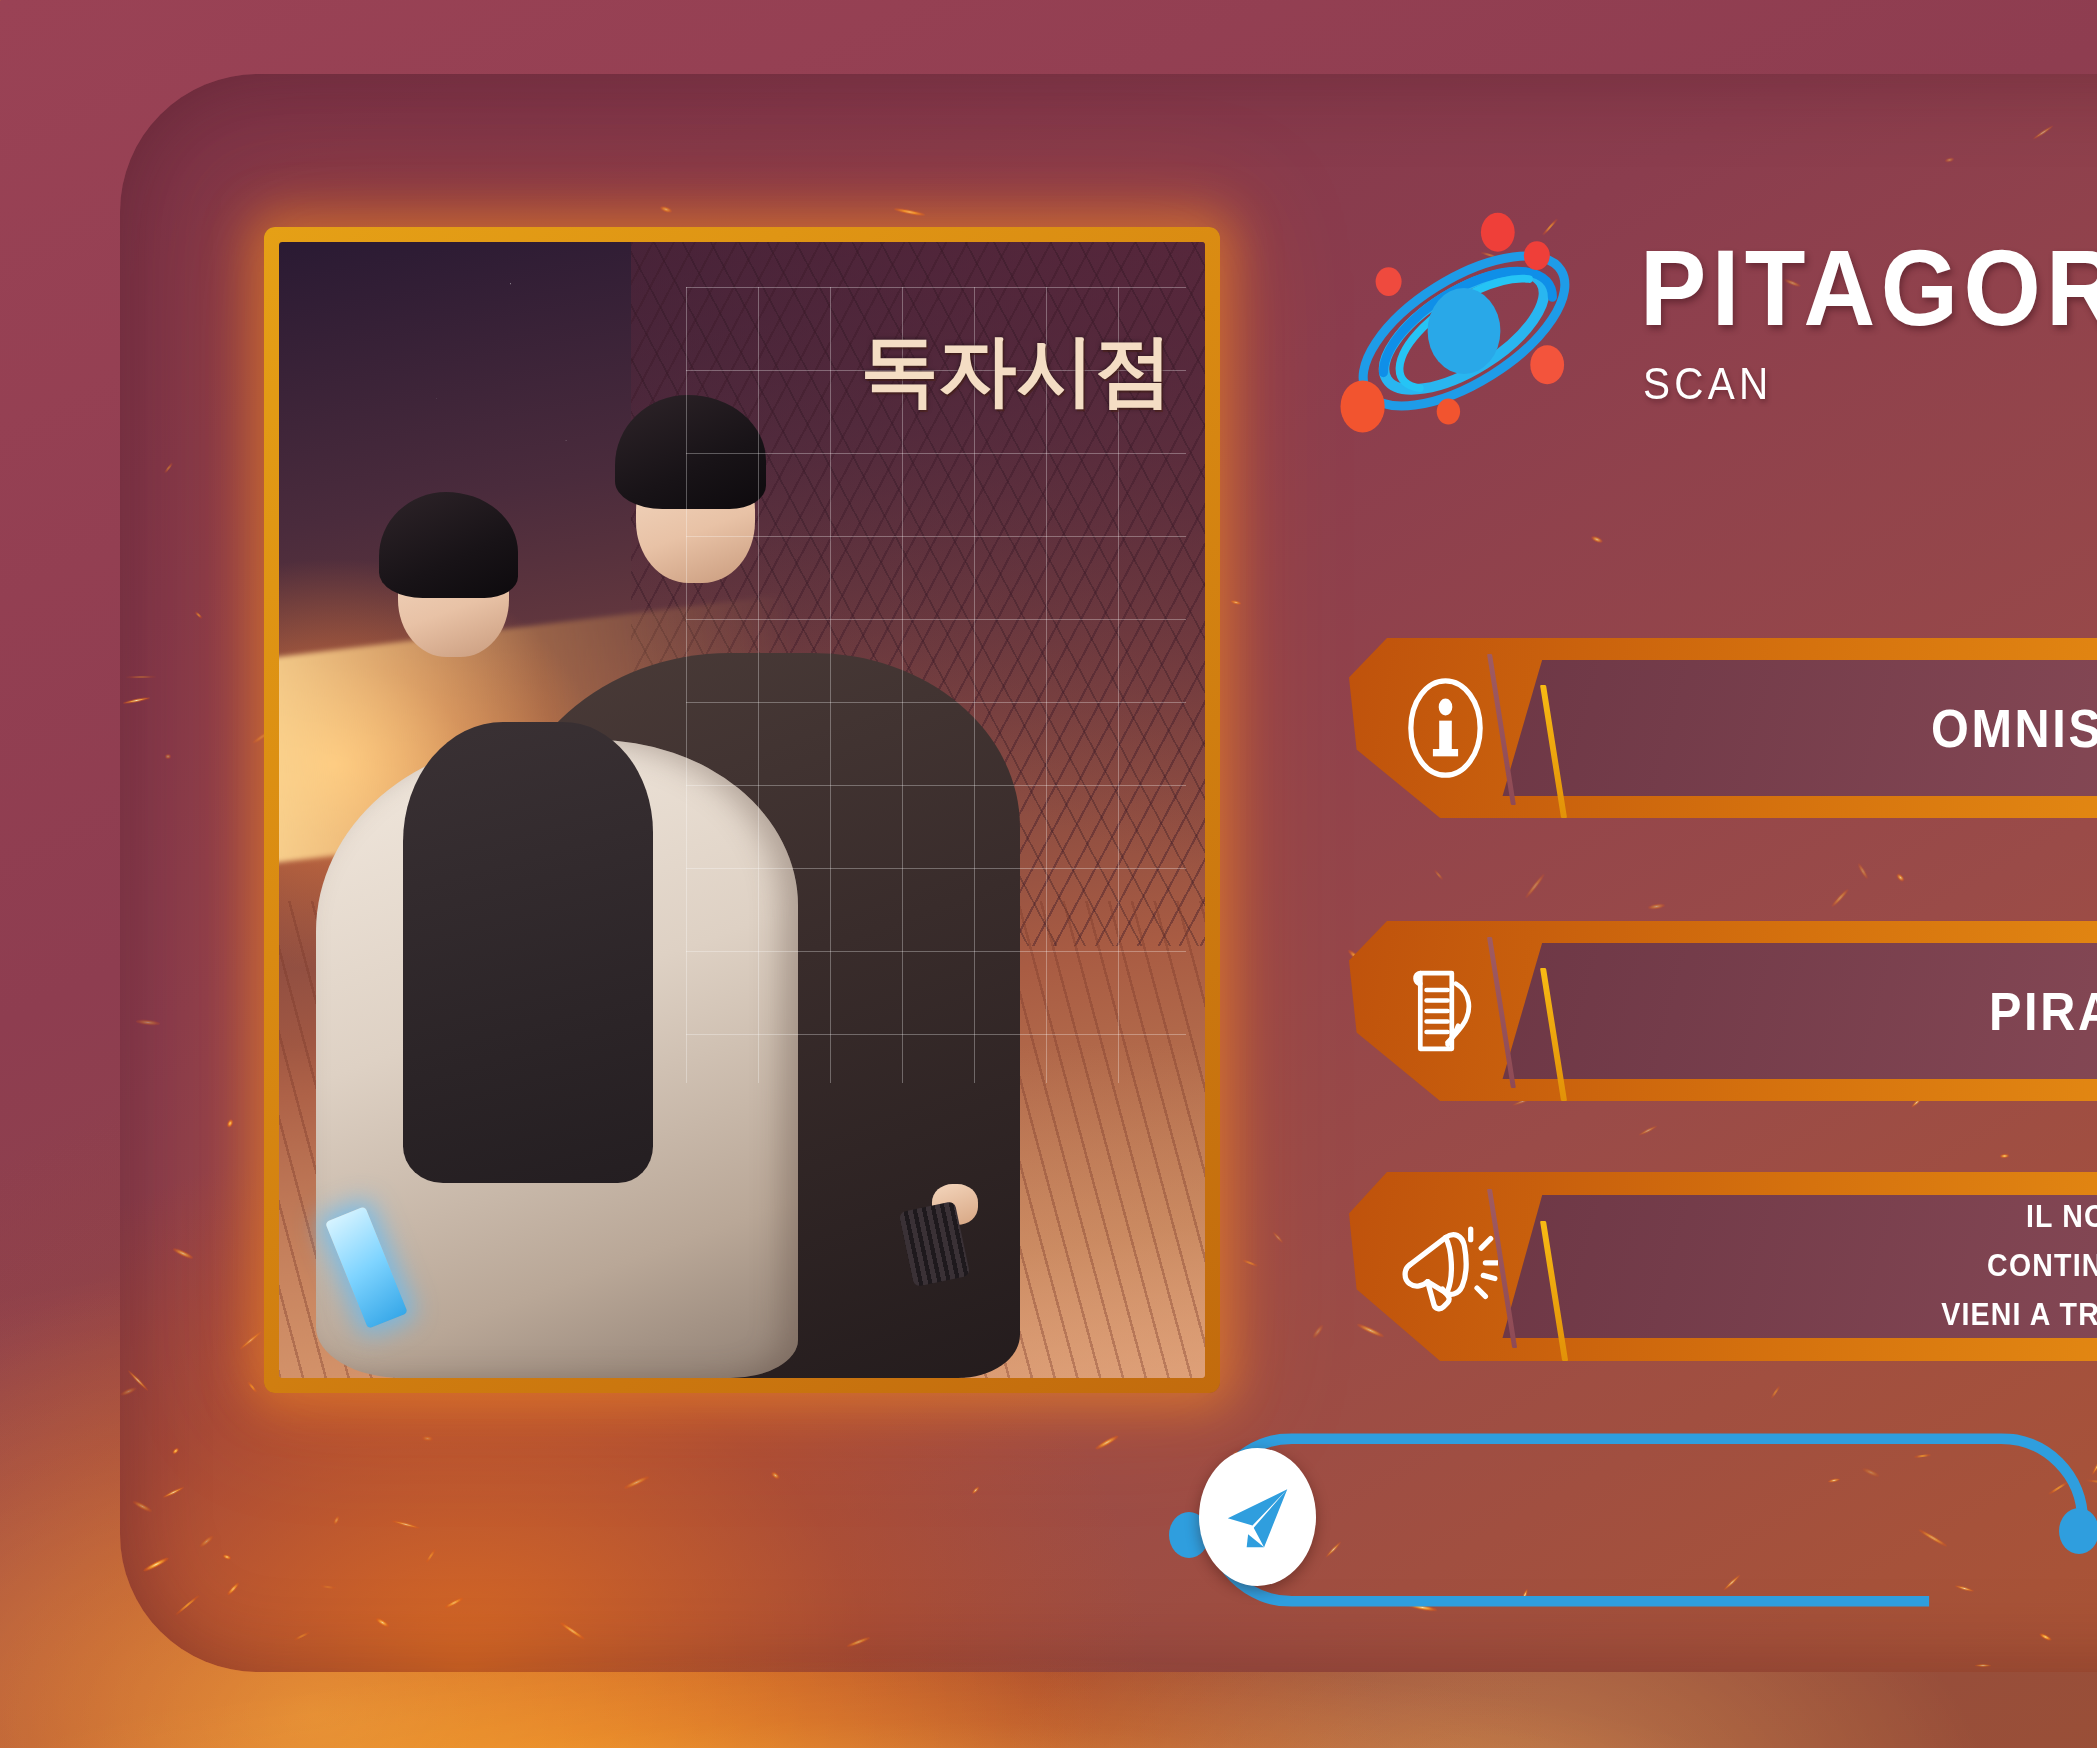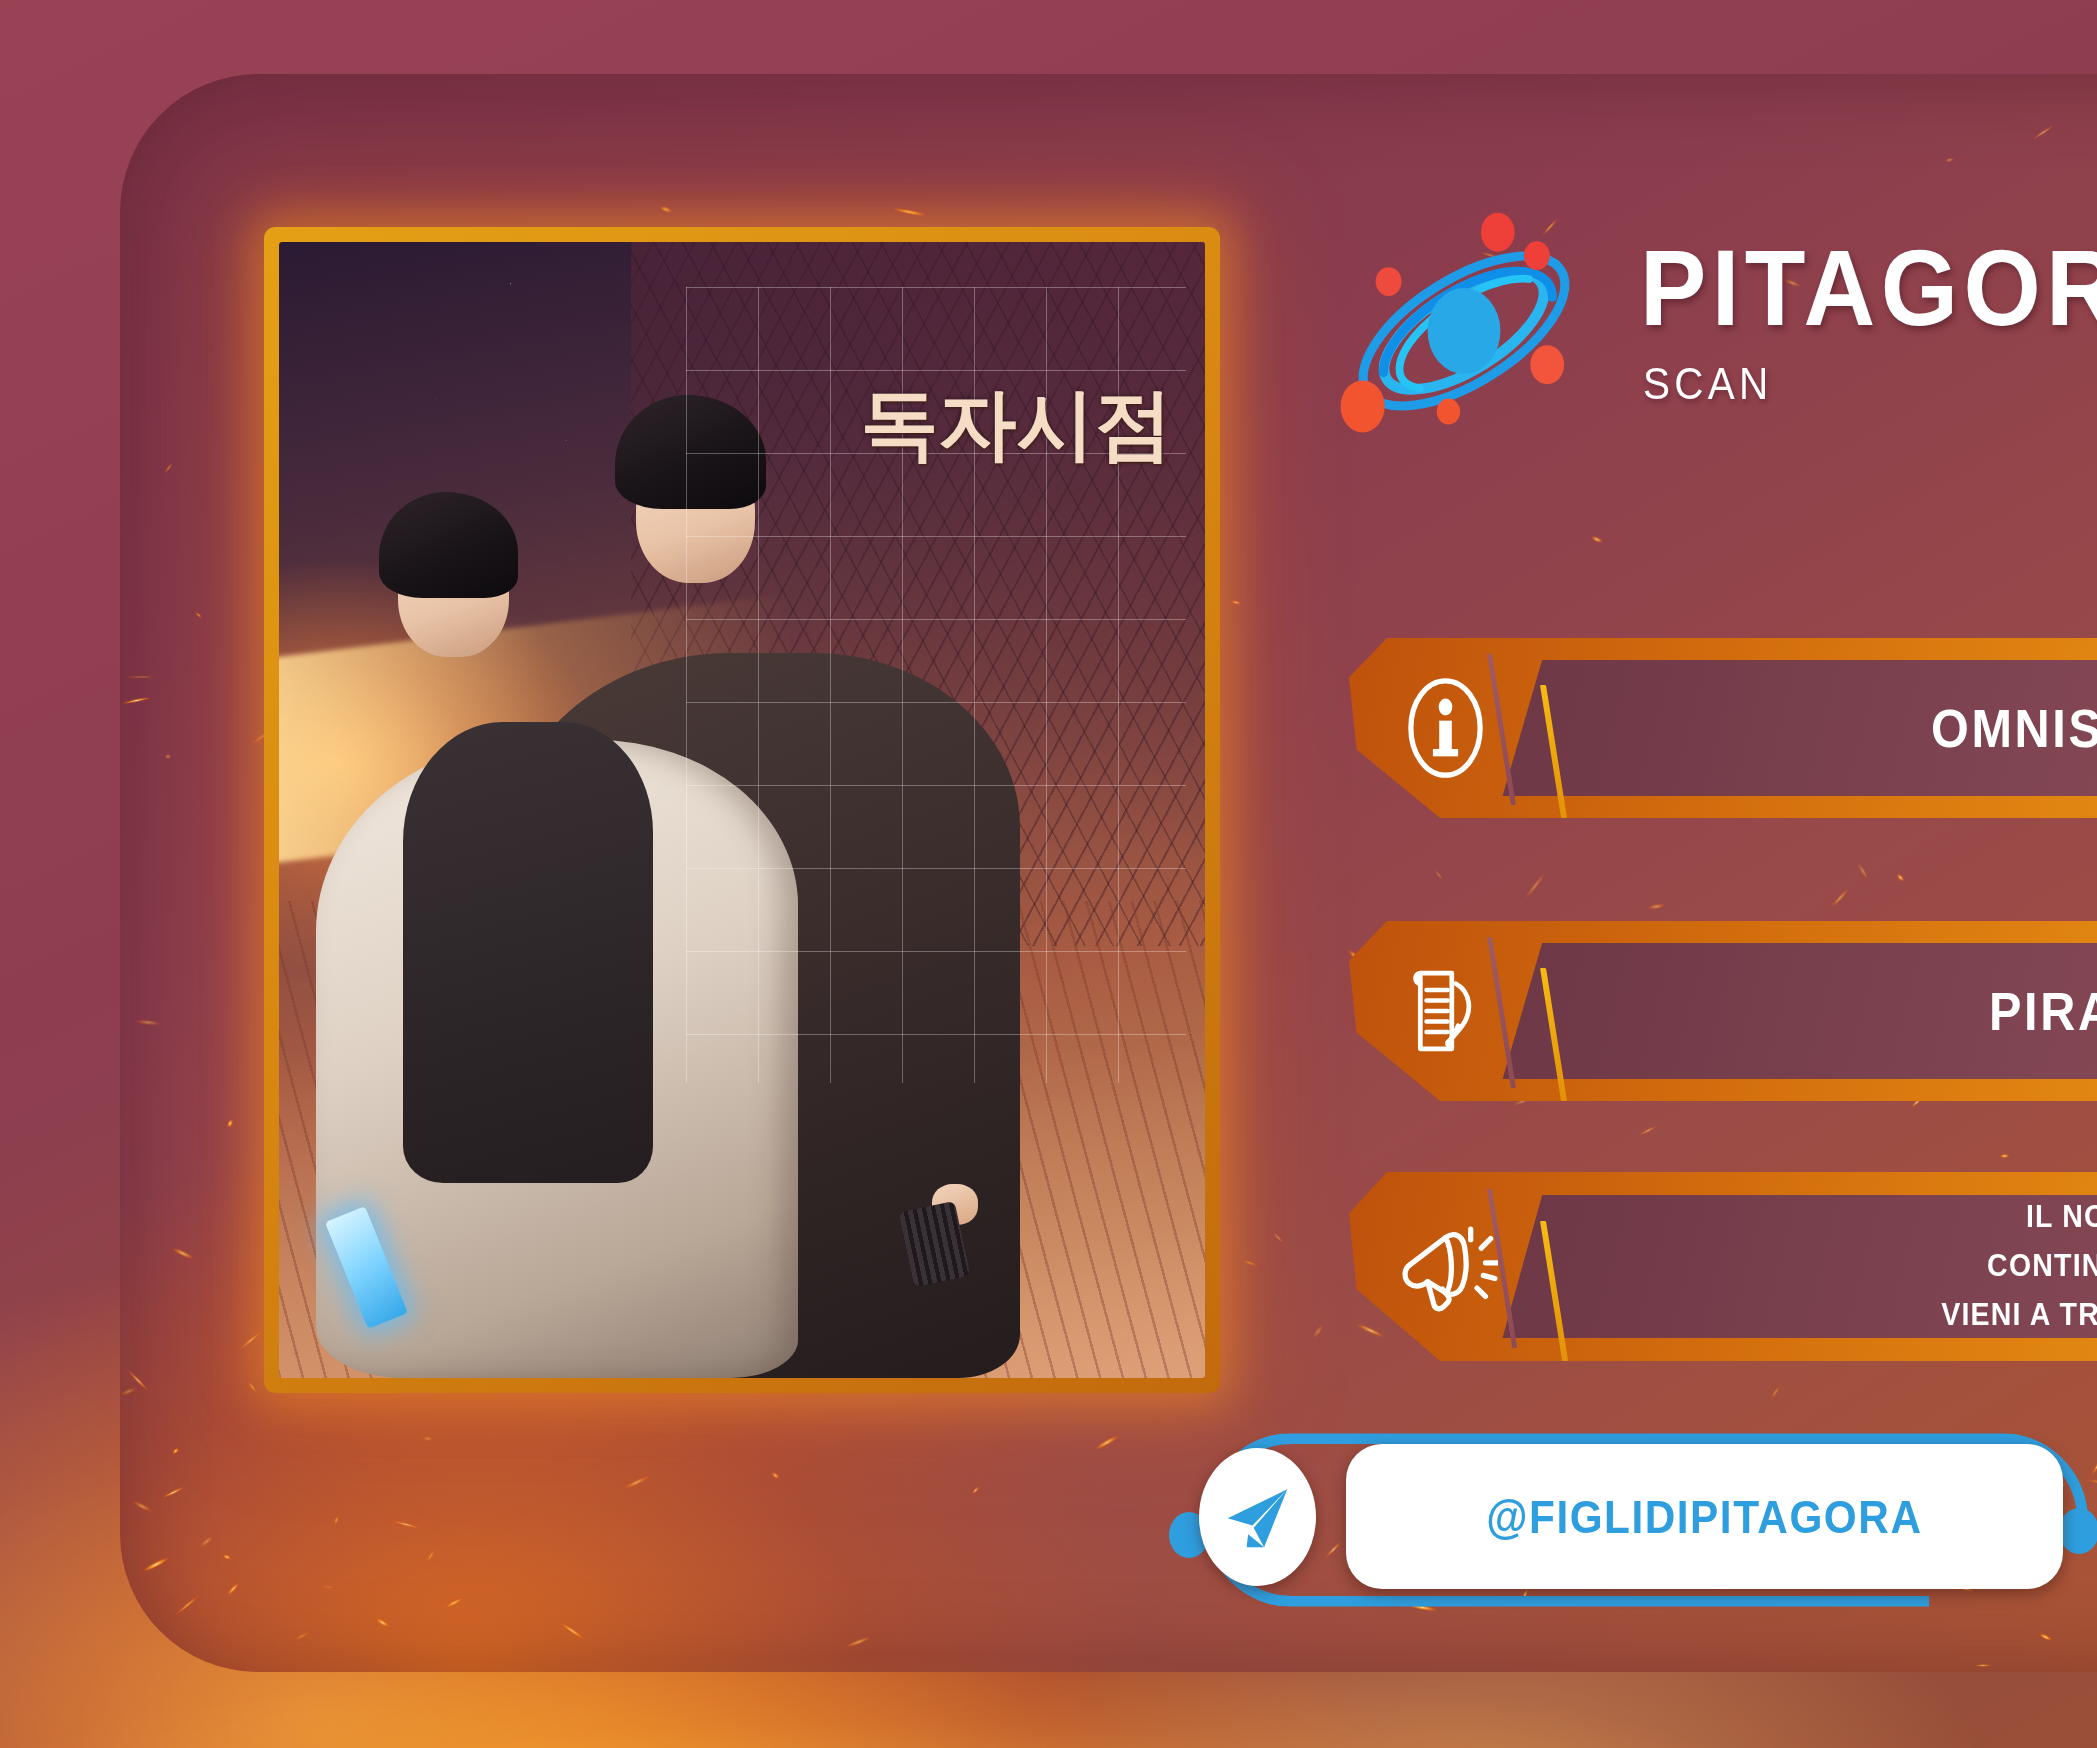--- a/index.html
+++ b/index.html
@@ -125,21 +125,21 @@
   #ko-title { position:absolute; right:3.5%; top:4%; display:flex; gap:12.6px; }
   .ko-col {
     display:flex; flex-direction:column; align-items:center;
     font-family:"Liberation Serif", serif;
     font-weight:700;
     font-size:78px; line-height:1.02;
     color:#f4ddc4;
     text-shadow:0 0 5px rgba(0,0,0,.55), 1.3px 2.1px 0 rgba(90,40,20,.45);
   }
   .ko-col.a { margin-top:0px; }
-  .ko-col.b { margin-top:98px; }
+  .ko-col.b { margin-top:44px; }
 
   
   .fig { position:absolute; }
   #fig-back { left:24%; bottom:0; width:56%; height:84%; }
   #fig-front{ left:4%;  bottom:0; width:52%; height:78%; }
   .coat {
     position:absolute; left:0; bottom:0; width:100%; height:72%;
     background:linear-gradient(160deg,#f2e9df 0%,#ded1c4 42%,#b9a797 78%,#8f7f73 100%);
     border-radius:46% 42% 14% 18% / 30% 26% 6% 8%;
     box-shadow: inset -17px 0 29px rgba(90,70,60,.35);
@@ -600,21 +600,18 @@
       <div class="chip-cable"></div>
       <div class="cable-dot dot-left"></div>
       <div class="cable-dot dot-right"></div>
       <div class="chip-avatar">
         <svg viewBox="0 0 100 100">
           <path d="M8 52 L90 12 L58 92 L42 62 Z" fill="#2f9ede"></path>
           <path d="M42 62 L90 12 L36 74 L34 92 Z" fill="#ffffff"></path>
           <path d="M34 92 L36 74 L58 92 Z" fill="#2f9ede"></path>
         </svg>
       </div>
-      <div class="chip-pill">
-        <span>@FIGLIDIPITAGORA</span>
-      </div>
     </div>
 
   </div>
 
 </div>
 
 
 </body></html>

